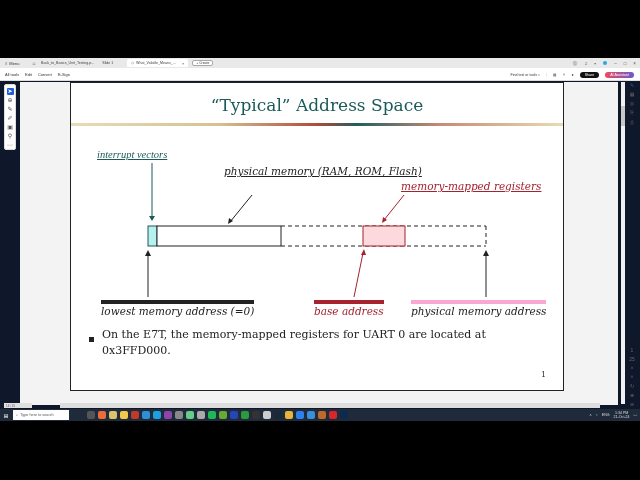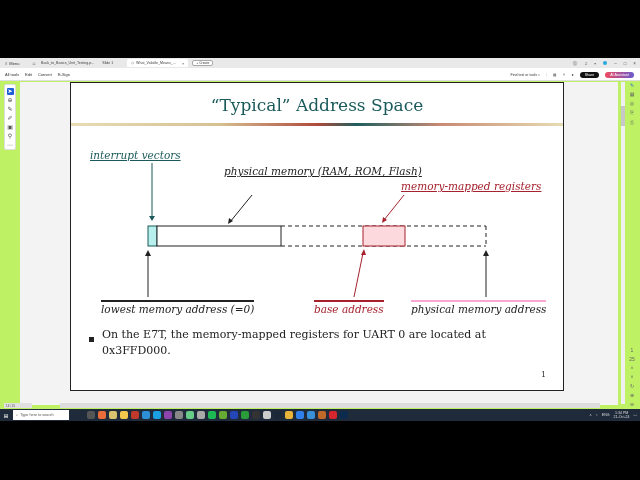--- a/index.html
+++ b/index.html
@@ -1,20 +1,20 @@
 <!DOCTYPE html>
 <html><head>
 <meta charset="utf-8">
 <style>
   * { box-sizing: border-box; margin: 0; padding: 0; }
   html, body { width: 640px; height: 480px; background: #000; overflow: hidden; font-family: "Liberation Sans", sans-serif; }
   .screen { position: absolute; left: 0; top: 0; width: 640px; height: 480px; background: #000; }
 
   
-  .app { position: absolute; left: 0; top: 58px; width: 640px; height: 351px; background: #bef264; }
+  .app { position: absolute; left: 0; top: 58px; width: 640px; height: 351px; background: #0f172a; }
 
   
   .tabbar { position: absolute; left: 0; top: 0; width: 640px; height: 10px; background: #e9e9e9; display: flex; align-items: center; font-size: 4px; color: #333; }
   .tabbar .menu { display: flex; align-items: center; gap: 2px; margin-left: 5px; width: 22px; }
   .tabbar .home { width: 6px; height: 6px; margin-left: 4px; display: flex; align-items: center; justify-content: center; font-size: 5px; }
   .tab { height: 8px; display: flex; align-items: center; padding: 0 4px; font-size: 3.6px; color: #444; }
   .tab.active { background: #fff; border-radius: 2px 2px 0 0; margin-left: 10px; }
   .tab .close { margin-left: 6px; font-size: 4px; }
   .newtab { margin-left: 4px; border: 1px solid #aaa; border-radius: 2px; padding: 0 3px; height: 6px; display: flex; align-items: center; font-size: 3.4px; background: #fff; }
   .winctrls { position: absolute; right: 4px; top: 0; height: 10px; display: flex; align-items: center; gap: 7px; font-size: 4.5px; color: #555; }
@@ -35,21 +35,21 @@
 
   
   .docarea { position: absolute; left: 20px; top: 24px; width: 598px; height: 323px; background: #f3f3f3; }
   .slide { position: absolute; left: 50px; top: 0px; width: 494px; height: 309px; background: #fff; border: 1px solid #222; }
   .slide-title { position: absolute; left: 0; top: 12px; width: 100%; text-align: center; font-family: "DejaVu Serif", serif; font-size: 17px; color: #1b5a5a; }
   .title-rule { position: absolute; left: 0; top: 40px; width: 100%; height: 3px;
     background: linear-gradient(90deg, #e8dcb4 0%, #d6c192 30%, #b14a3a 50%, #1f5e5e 58%, #c88a74 75%, #e8dcb4 100%); }
 
   .lbl { position: absolute; font-family: "DejaVu Serif", serif; font-style: italic; font-size: 10.5px; white-space: nowrap; }
   .lbl.ul { text-decoration: underline; }
-  .lbl.ol { border-top: 2px solid #f9a8d4; padding-top: 1px; }
+  .lbl.ol { border-top: 4px solid #f9a8d4; padding-top: 1px; }
   .teal { color: #1b5a5a; }
   .dark { color: #222; }
   .red { color: #a5222e; }
 
   .seg { position: absolute; }
   .bullet-text { position: absolute; left: 31px; top: 244px; width: 420px; font-family: "DejaVu Serif", serif; font-size: 11px; line-height: 16px; color: #222; }
   .bullet-mark { position: absolute; left: 18px; top: 254px; width: 5px; height: 5px; background: #222; }
   .pagenum { position: absolute; right: 17px; top: 287px; font-family: "DejaVu Serif", serif; font-size: 8px; color: #333; }
 
   
@@ -129,21 +129,21 @@
       <div class="tool">▣</div>
       <div class="tool">⚲</div>
       <div class="tool">⋯</div>
     </div>
 
     <div class="docarea">
       <div class="slide">
         <div class="slide-title">“Typical” Address Space</div>
         <div class="title-rule"></div>
 
-        <div class="lbl ul teal" style="left:19px; top:66px;">interrupt vectors</div>
+        <div class="lbl ul teal" style="left:26px; top:66px;font-family:Liberation Serif, serif;">interrupt vectors</div>
         <div class="lbl ul dark" style="left:153px; top:82px;">physical memory (RAM, ROM, Flash)</div>
         <div class="lbl ul red" style="left:330px; top:97px;">memory-mapped registers</div>
 
         <svg class="seg" style="left:0; top:0;" width="494" height="240">
 
           <line x1="81" y1="80" x2="81" y2="136" stroke="#1b5a5a" stroke-width="1"></line>
           <polygon points="78,133 84,133 81,138" fill="#1b5a5a"></polygon>
 
           <line x1="181" y1="112" x2="159" y2="139" stroke="#222" stroke-width="1"></line>
           <polygon points="157,141 158,135 162,138" fill="#222"></polygon>

